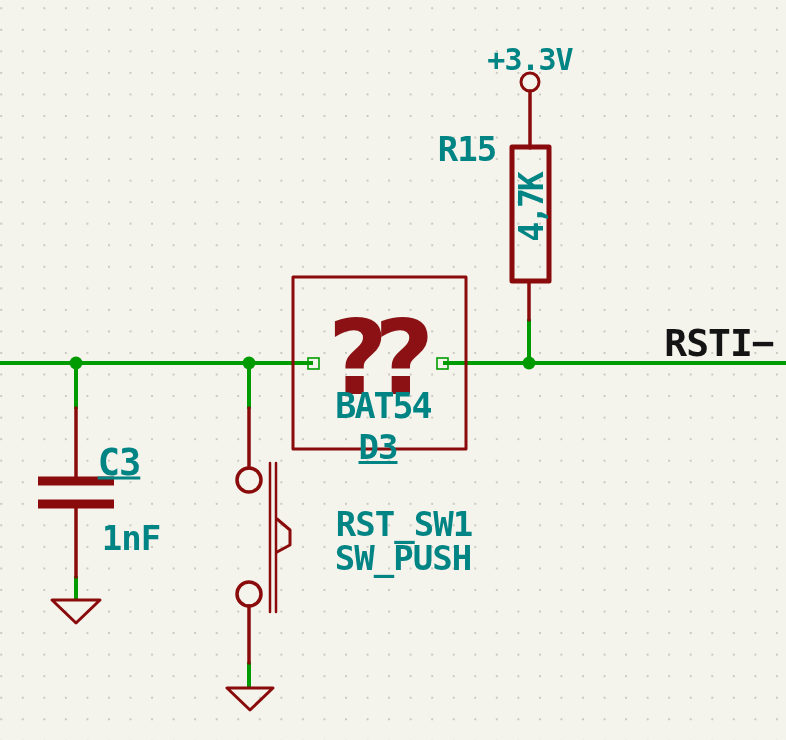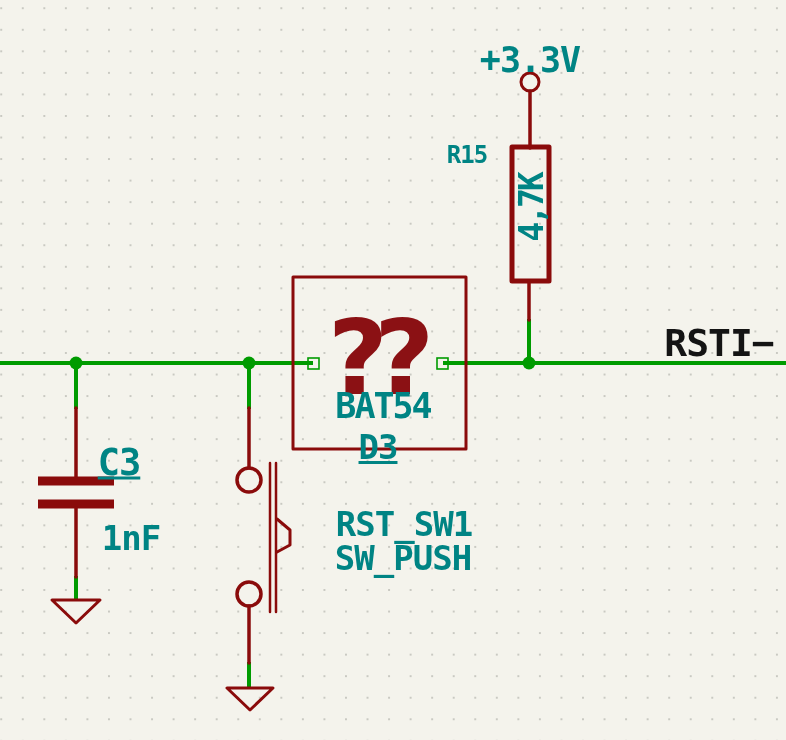--- a/index.html
+++ b/index.html
@@ -75,23 +75,23 @@
     <circle class="dev sw35" cx="249" cy="480" r="12"></circle>
     <circle class="dev sw35" cx="249" cy="594" r="12"></circle>
     <line class="dev sw35" x1="249" y1="606" x2="249" y2="663"></line>
     <line class="dev sw25" x1="270" y1="463" x2="270" y2="612"></line>
     <line class="dev sw25" x1="276" y1="463" x2="276" y2="612"></line>
     <polyline class="dev sw3" points="277,519 290,530 290,545 277,552"></polyline>
 
     <polygon class="dev sw3" points="227,688 273,688 250,710"></polygon>
   </svg>
 
-  <div class="txt" style="left:530px;top:60px;font-size:35px;">+3.3V</div>
+  <div class="txt" style="left:530px;top:60px;font-size:30px;">+3.3V</div>
 
-  <div class="txt" style="left:467px;top:155px;font-size:24px;">R15</div>
+  <div class="txt" style="left:467px;top:149px;font-size:34px;">R15</div>
 
   <div class="txt rot" style="left:531px;top:208px;font-size:33px;letter-spacing:-3px;">4,7K</div>
 
   <div class="txt huge" style="left:374px;top:358px;">??</div>
 
   <div class="txt" style="left:383px;top:406px;font-size:35px;letter-spacing:-2px;">BAT54</div>
 
   <div class="txt" style="left:378px;top:447px;font-size:34px;text-decoration:underline;">D3</div>
 
   <div class="txt" style="left:119px;top:462px;font-size:37px;text-decoration:underline;">C3</div>

